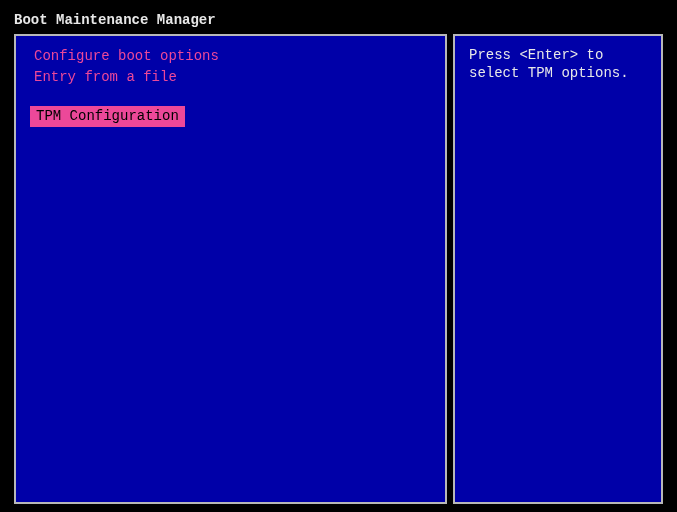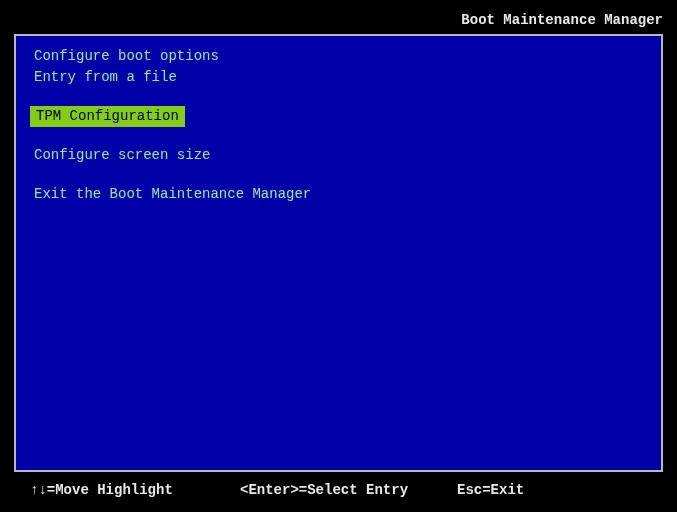--- a/index.html
+++ b/index.html
@@ -13,21 +13,21 @@
       overflow: hidden;
     }
     .screen {
       width: 100%;
       height: 100%;
       padding: 8px 14px;
       display: flex;
       flex-direction: column;
     }
     .title {
-      text-align: right;
+      text-align: left;
       color: #e8e8e8;
       font-weight: bold;
       padding: 4px 0 6px;
     }
     .panels {
       flex: 1;
       display: flex;
       gap: 6px;
     }
     .panel {
@@ -43,30 +43,30 @@
     .panel-right {
       width: 210px;
       color: #e8e8e8;
       line-height: 1.3;
     }
     .menu {
       display: flex;
       flex-direction: column;
     }
     .menu-item {
-      color: #86efac;
+      color: #ec4899;
       padding: 1px 4px;
       cursor: pointer;
       line-height: 1.35;
     }
     .spacer {
       height: 18px;
     }
     .menu-item.selected {
-      background: #84cc16;
+      background: #ec4899;
       color: #000;
       display: inline-block;
       width: fit-content;
       padding: 1px 6px;
     }
     .footer {
       display: flex;
       color: #e8e8e8;
       padding: 10px 16px 6px;
       font-weight: bold;
@@ -84,24 +84,20 @@
 <div class="screen">
   <div class="title">Boot Maintenance Manager</div>
   <div class="panels">
     <div class="panel panel-left">
       <div class="menu">
         <div class="menu-item">Configure boot options</div>
         <div class="menu-item">Entry from a file</div>
         <div class="spacer"></div>
         <div class="menu-item selected">TPM Configuration</div>
         <div class="spacer"></div>
-        <div class="menu-item">Configure screen size</div>
         <div class="spacer"></div>
-        <div class="menu-item">Exit the Boot Maintenance Manager</div>
       </div>
     </div>
-  </div>
-  <div class="footer">
-    <div class="footer-left">↑↓=Move Highlight</div>
-    <div class="footer-center">&lt;Enter&gt;=Select Entry</div>
-    <div class="footer-right">Esc=Exit</div>
+    <div class="panel panel-right">
+      <div class="help-text">Press &lt;Enter&gt; to select TPM options.</div>
+    </div>
   </div>
 </div>
 
 </body></html>

